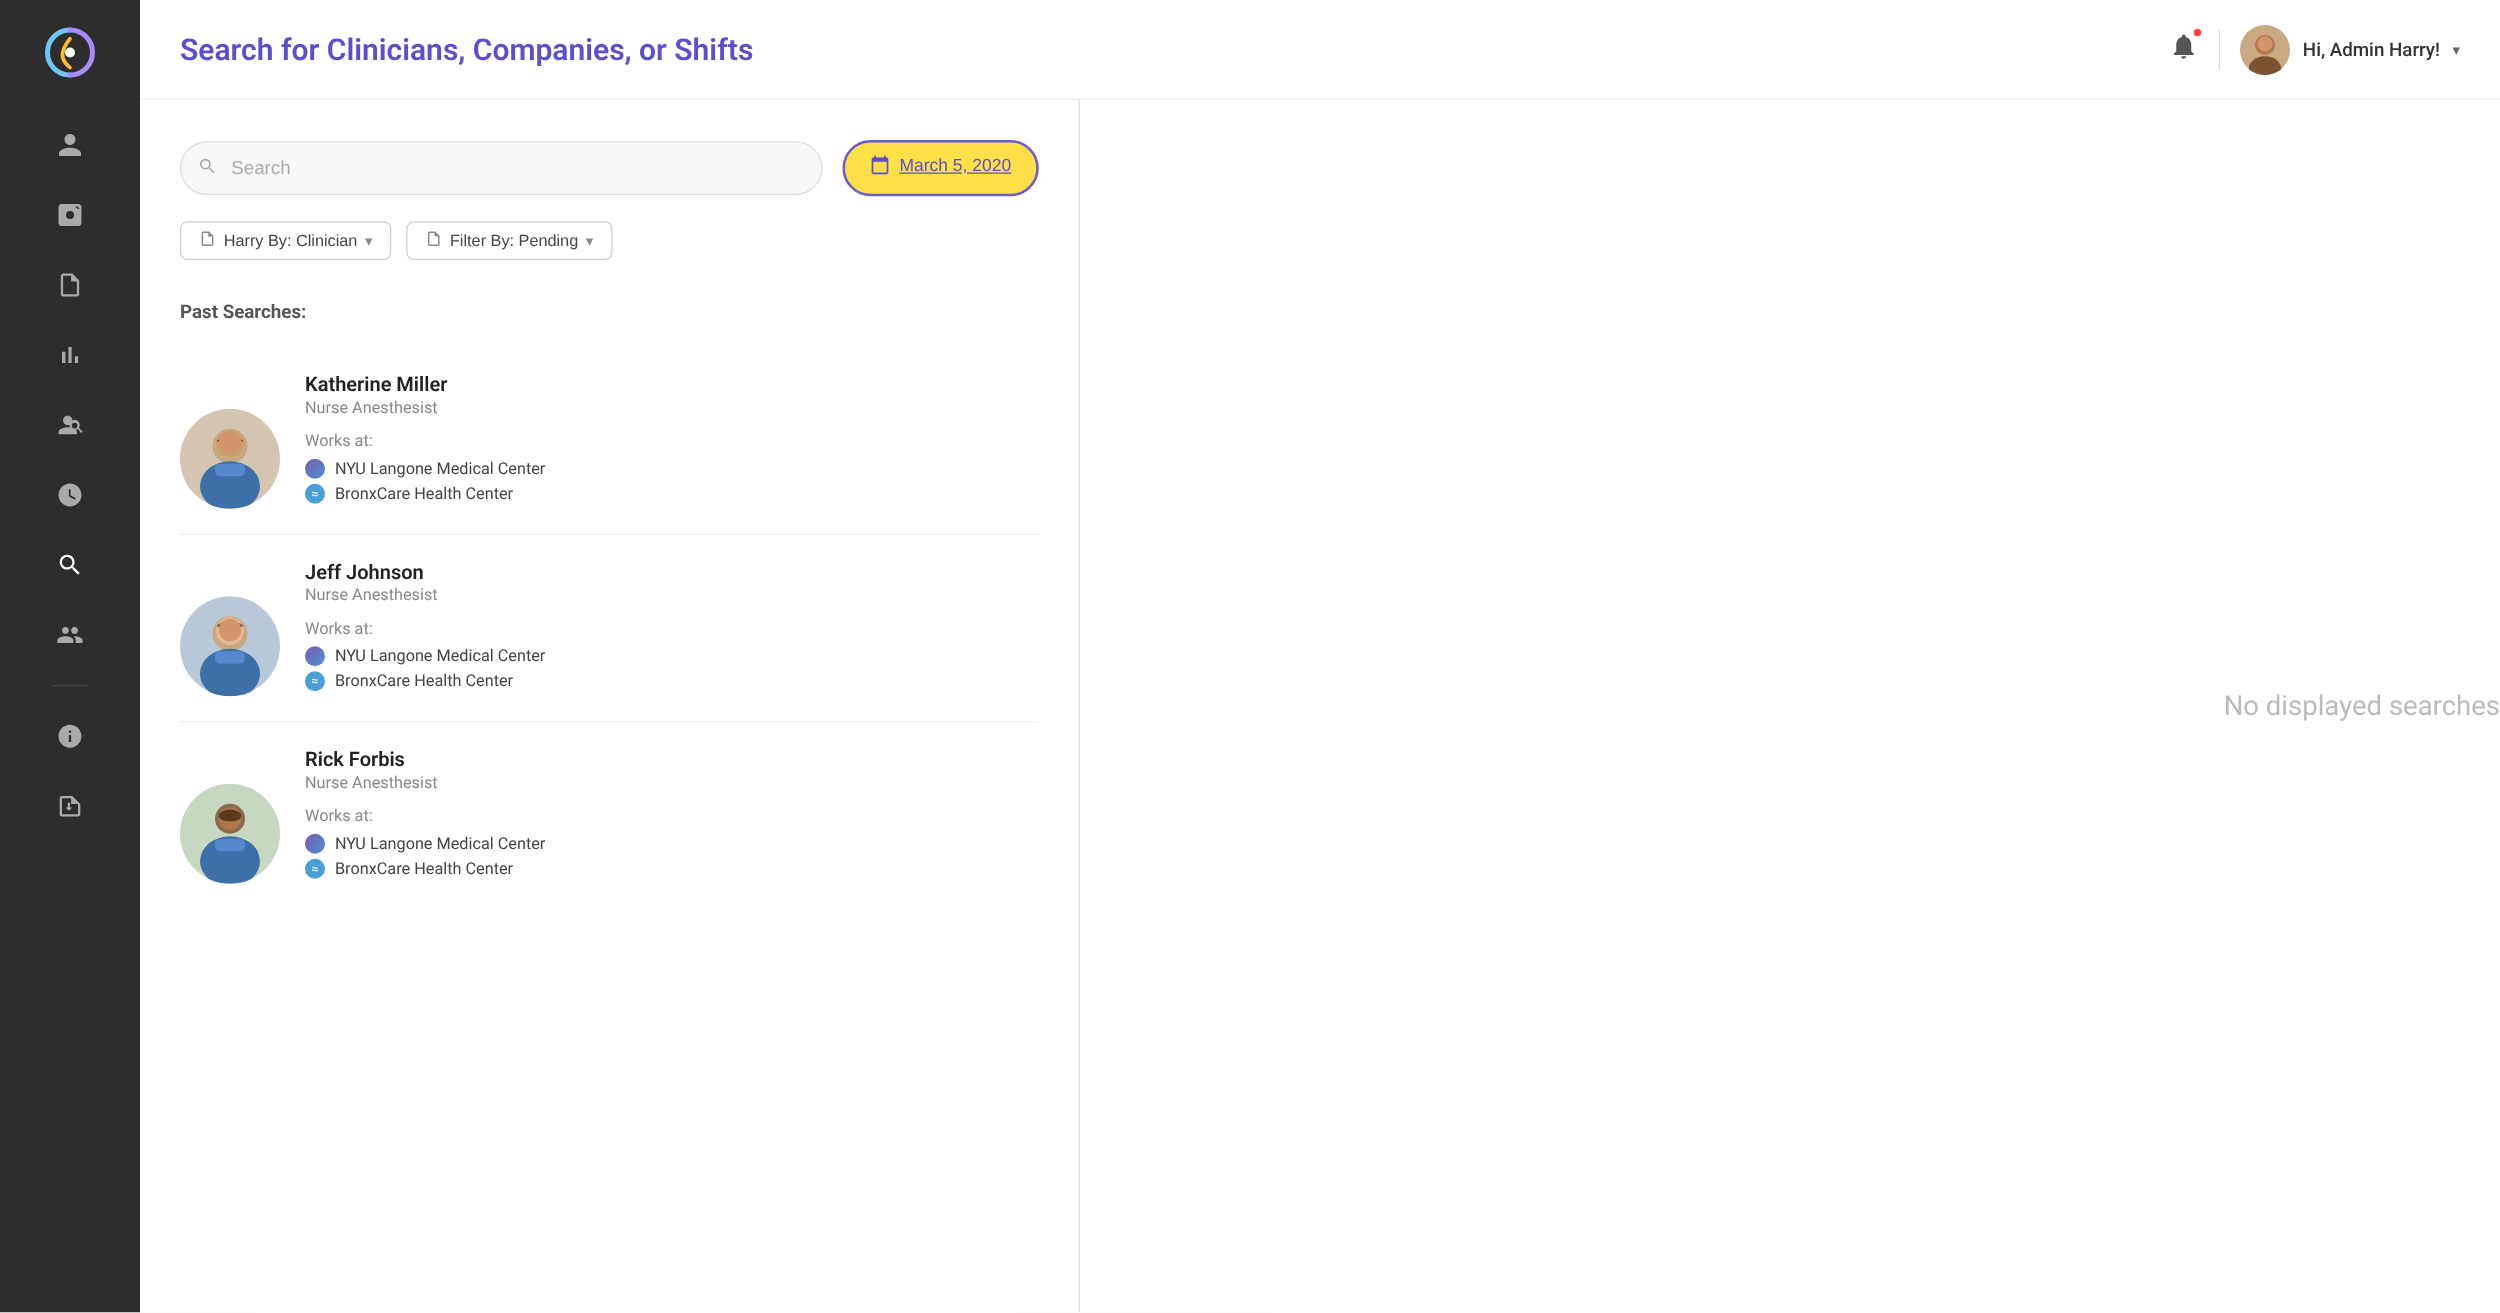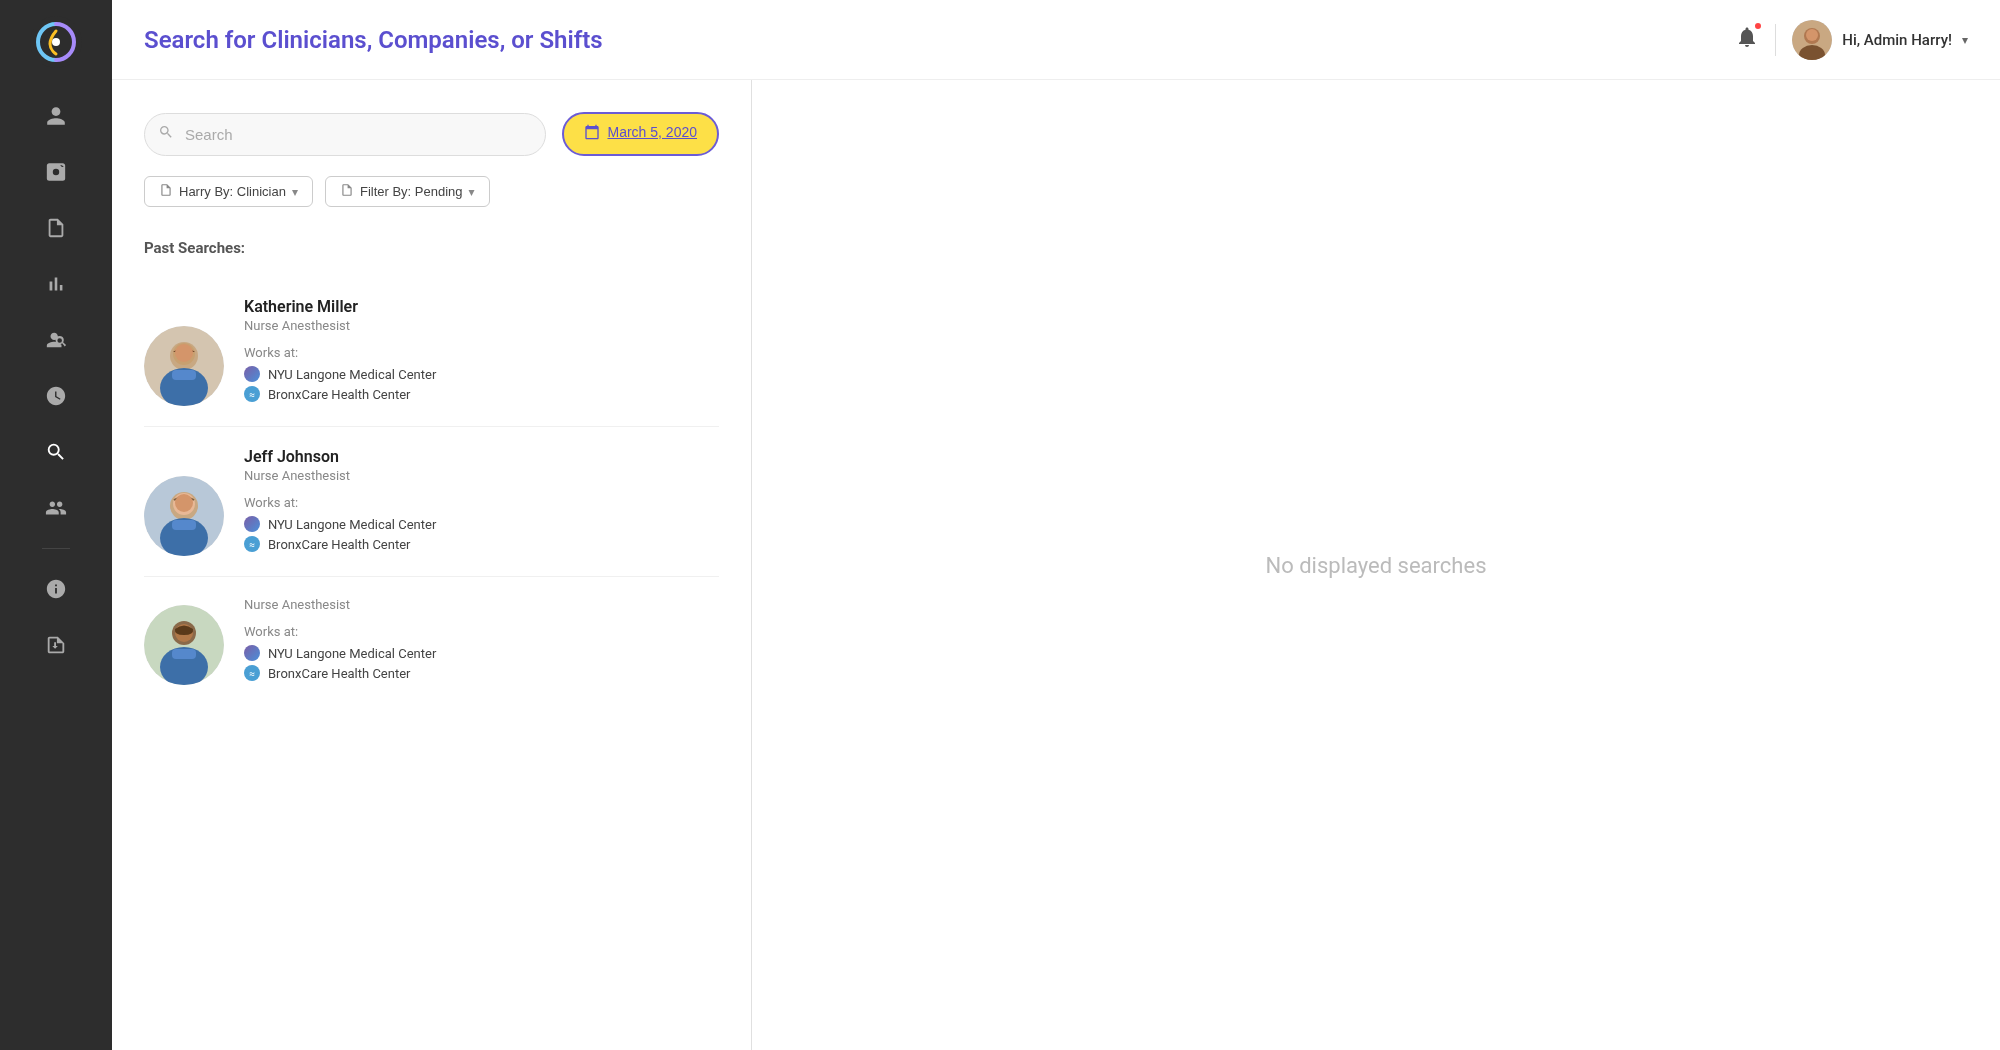--- a/index.html
+++ b/index.html
@@ -130,21 +130,21 @@
 
     
     .content-area {
       display: flex;
       flex: 1;
       overflow: hidden;
     }
 
     
     .left-panel {
-      width: 640px;
+      width: 752px;
       border-right: 1px solid #e0e0e0;
       padding: 32px 32px;
       overflow-y: auto;
       flex-shrink: 0;
     }
 
     
     .search-bar {
       display: flex;
       align-items: center;
@@ -301,21 +301,21 @@
       content: '≈';
       color: #fff;
       font-size: 10px;
     }
 
     
     .right-panel {
       flex: 1;
       display: flex;
       align-items: center;
-      justify-content: center;
+      justify-content: flex-end;
       background: #fff;
     }
     .no-searches-text {
       font-size: 22px;
       color: #bbb;
       font-weight: 400;
     }
   </style>
 </head>
 <body>
@@ -522,20 +522,21 @@
             <svg viewBox="0 0 80 80" xmlns="http://www.w3.org/2000/svg">
               <circle cx="40" cy="40" r="40" fill="#c8d8c0"></circle>
               <ellipse cx="40" cy="62" rx="24" ry="20" fill="#3d6fa8"></ellipse>
               <rect x="28" y="44" width="24" height="10" rx="4" fill="#5588cc"></rect>
               <ellipse cx="40" cy="28" rx="12" ry="12" fill="#8a6a4a"></ellipse>
               <ellipse cx="40" cy="28" rx="9" ry="9" fill="#b07848"></ellipse>
               <path d="M31 24 Q40 17 49 24 Q50 30 40 30 Q30 30 31 24" fill="#5a3a1a"></path>
             </svg>
           </div>
           <div class="clinician-info">
+            <div class="clinician-name">Rick Forbis</div>
             <div class="clinician-role">Nurse Anesthesist</div>
             <div class="works-at-label">Works at:</div>
             <div class="hospital-item">
               <div class="hospital-dot-nyu"></div>
               <span>NYU Langone Medical Center</span>
             </div>
             <div class="hospital-item">
               <div class="hospital-dot-bronx"></div>
               <span>BronxCare Health Center</span>
             </div>

